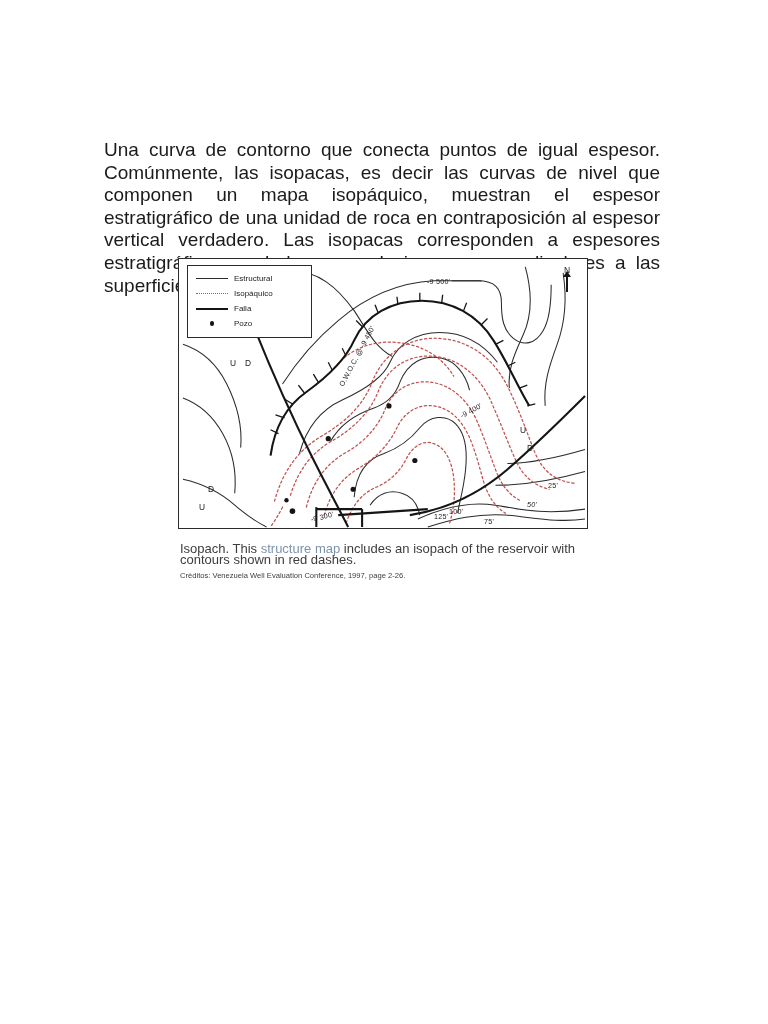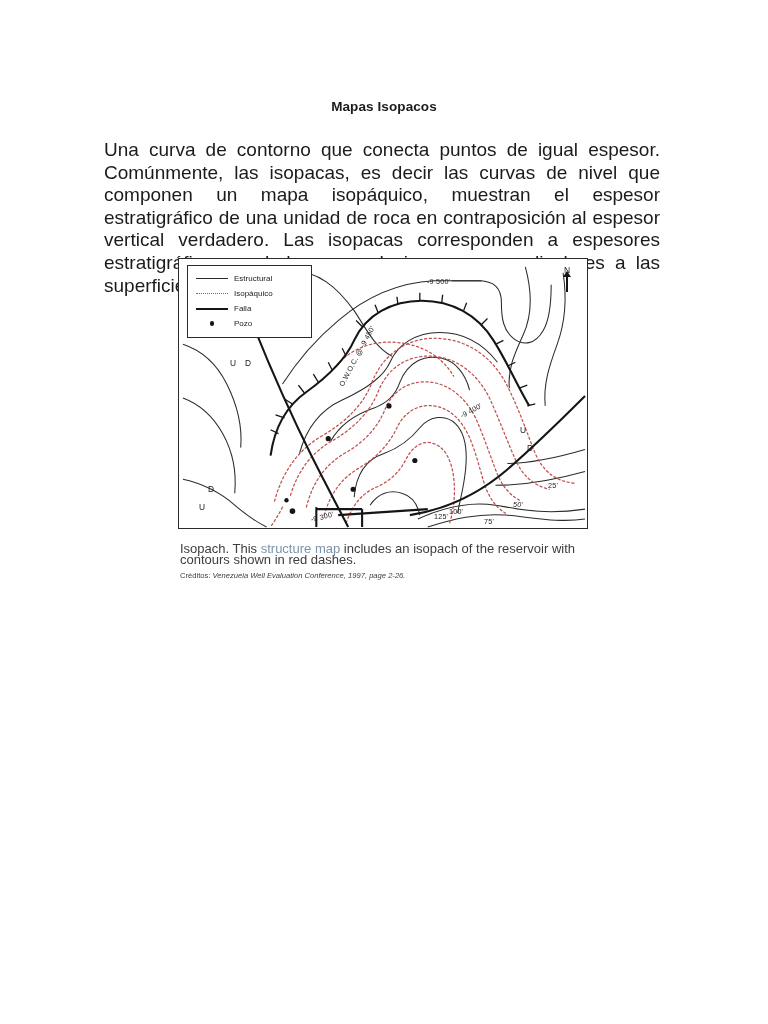--- a/index.html
+++ b/index.html
@@ -196,29 +196,27 @@
   .fig-credits {
     position: absolute;
     left: 180px;
     top: 570px;
     width: 420px;
     font-size: 7.6px;
     line-height: 11px;
     color: #3d3d3d;
   }
   .fig-credits .ital {
-    font-style: italic;
   }
 </style>
 </head>
 <body>
 
 <div class="page">
 
-  <h1 class="doc-title">Mapas Isopacos</h1>
 
   <p class="doc-paragraph">Una curva de contorno que conecta puntos de igual espesor. Comúnmente, las isopacas, es decir las curvas de nivel que componen un mapa isopáquico, muestran el espesor estratigráfico de una unidad de roca en contraposición al espesor vertical verdadero. Las isopacas corresponden a espesores estratigráficos verdaderos; es decir, son perpendiculares a las superficies de estratificación.</p>
 
   <div class="figure-wrap">
 
     <div class="map-frame">
 
       <svg class="map-svg" viewBox="0 0 410 271" preserveAspectRatio="none">
 
         <g fill="none" stroke="#2b2b2b" stroke-width="1.05">
@@ -370,21 +368,21 @@
       <span class="map-label rot-9400" style="left:284px; top:152px;">-9 400'</span>
 
       <span class="map-label rot-9300" style="left:133px; top:256px;">-9 300'</span>
 
       <span class="map-label" style="left:255px; top:253px;">125'</span>
 
       <span class="map-label" style="left:270px; top:248px;">100'</span>
 
       <span class="map-label" style="left:305px; top:258px;">75'</span>
 
-      <span class="map-label" style="left:334px; top:241px;font-style:italic;">50'</span>
+      <span class="map-label" style="left:348px; top:241px;font-style:italic;">50'</span>
 
       <span class="map-label" style="left:369px; top:222px;">25'</span>
 
       <span class="map-label ud" style="left:51px; top:99px;">U</span>
       <span class="map-label ud" style="left:66px; top:99px;">D</span>
 
       <span class="map-label ud" style="left:29px; top:225px;">D</span>
       <span class="map-label ud" style="left:20px; top:243px;">U</span>
 
       <span class="map-label ud" style="left:341px; top:166px;">U</span>

